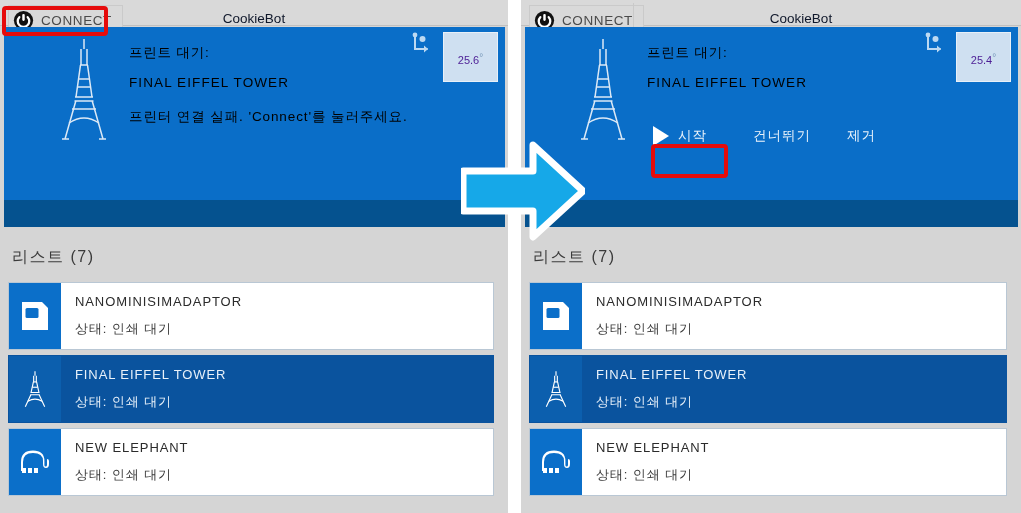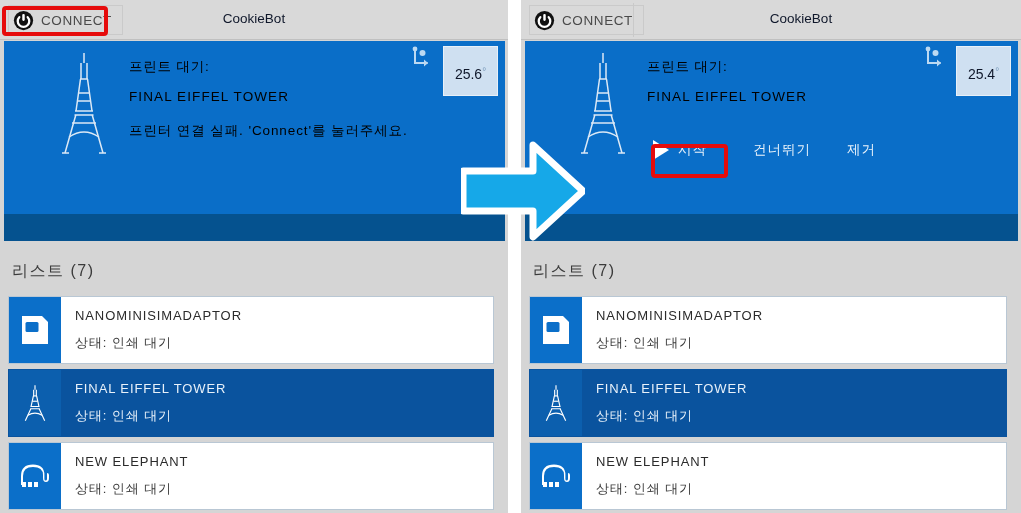--- a/index.html
+++ b/index.html
@@ -12,21 +12,21 @@
   #stage { position: relative; width: 1021px; height: 513px; background:#fff; }
 
   
   .panel { position: absolute; top: 0; height: 513px; background: #d5d5d5; overflow: hidden; }
   .panel.left  { left: 0;   width: 508px; }
   .panel.right { left: 521px; width: 500px; }
 
   
   .titlebar {
     position: relative;
-    height: 40px;
+    height: 26px;
     background: #d9d9d9;
     border-bottom: 1px solid #c0c0c0;
   }
   .connect-btn {
     position: absolute; left: 8px; top: 5px;
     height: 30px;
     display: flex; align-items: center; gap: 7px;
     padding: 0 10px 0 4px;
     background: #d9d9d9;
     border: 1px solid #cacaca;
@@ -82,21 +82,21 @@
 
   
   .rotate-icon { position: absolute; right: 71px; top: 5px; width: 24px; height: 22px; }
   .temp-box {
     position: absolute; right: 7px; top: 5px;
     width: 55px; height: 50px;
     background: #cfe0f1;
     border: 1px solid #e8f0f8;
     display: flex; align-items: center; justify-content: center;
   }
-  .temp-val { font-size: 14px; color: #0f172a; position: relative; top: 3px; }
+  .temp-val { font-size: 11px; color: #4c1d95; position: relative; top: 3px; }
   .temp-deg { font-size: 10px; color: #7e9dbd; vertical-align: super; }
 
   
   .list-title {
     padding: 20px 0 14px 12px;
     font-size: 16px; color: #3b3b3b; letter-spacing: 1.5px;
   }
   .list-wrap { padding: 0 14px 0 8px; }
   .panel.right .list-wrap { padding: 0 14px 0 8px; }
 

